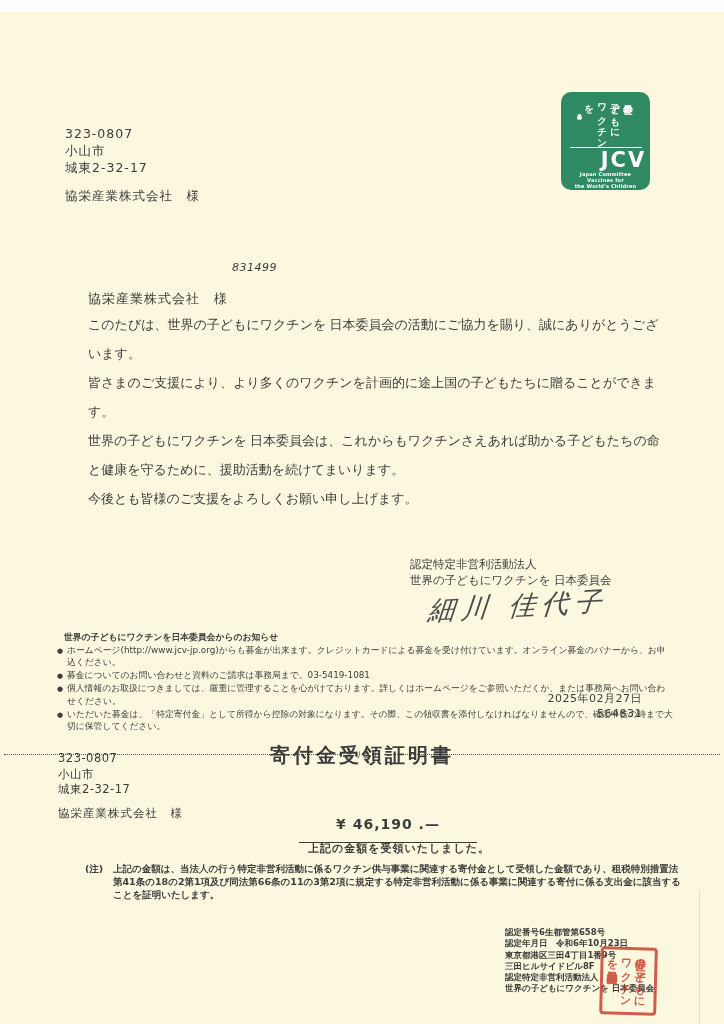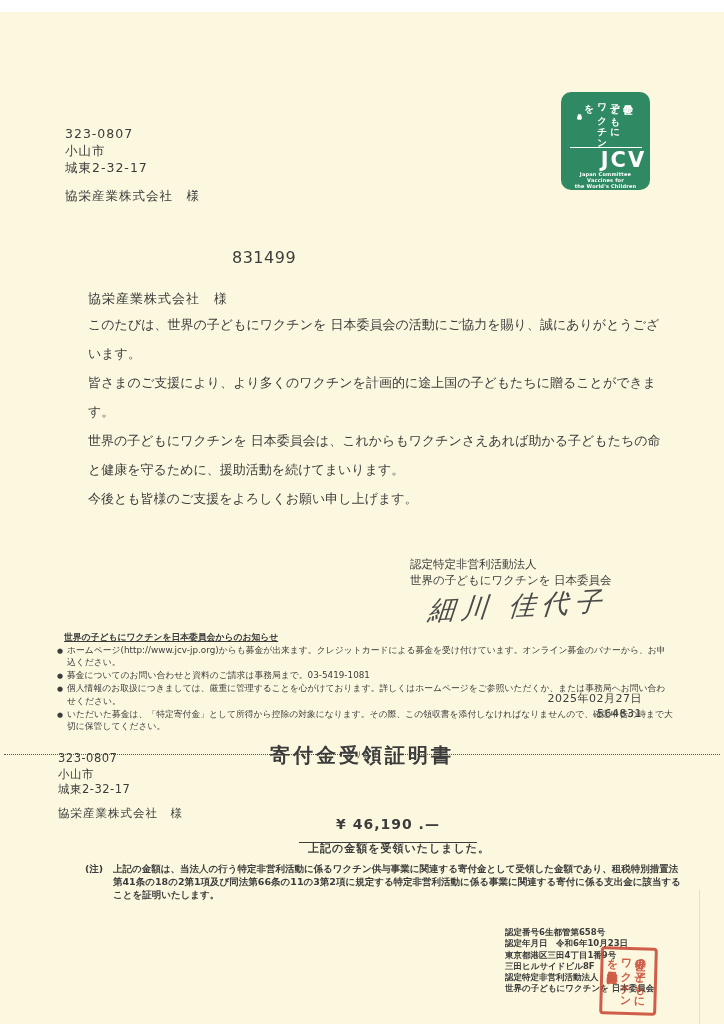--- a/index.html
+++ b/index.html
@@ -24,35 +24,35 @@
     padding:5px 4px 4px 4px;
   }
   .jcv-vert { display:flex; flex-direction:row-reverse; justify-content:center; gap:2px; height:50px; }
   .jcv-col { writing-mode:vertical-rl; text-orientation:upright; font-size:9.5px; line-height:11px; font-weight:bold; letter-spacing:1px; }
   .jcv-col.small { font-size:4.5px; line-height:5px; letter-spacing:0; margin-top:14px; }
   .jcv-divider { width:72px; border-top:1.5px solid #ffffff; margin:3px 0 1px 0; }
   .jcv-acronym { font-size:21px; font-weight:bold; letter-spacing:2px; line-height:23px;margin-left:36px; }
   .jcv-sub { font-size:5px; line-height:5.6px; font-weight:bold; text-align:center; letter-spacing:0.2px; }
 
   
-  .letter-no { left:232px; top:248px; font-size:16px; letter-spacing:0.5px; }
+  .letter-no { left:232px; top:261px; font-size:11px; letter-spacing:0.5px;font-style:italic; }
   .letter-recipient { left:88px; top:290px; font-size:13px; letter-spacing:1px; }
-  .letter-body { left:88px; top:310px; width:574px; font-size:13px; line-height:29px; }
+  .letter-body { left:88px; top:310px; width:574px; font-size:13px; line-height:29px;font-family:Liberation Serif, serif; }
   .letter-body p { margin:0; }
 
   
   .sig-block { left:410px; top:556px; font-size:11.5px; line-height:16px; }
   .sig-name {
     left:428px; top:588px; font-size:27px; font-style:italic; color:#4a4a4a;
     transform:rotate(-3deg) skewX(-8deg); letter-spacing:6px; font-weight:300;
   }
 
   
   .notices { left:57px; top:631px; width:616px; font-size:8.8px; line-height:12.6px; }
-  .notices-header { font-weight:bold; padding-left:7px;text-decoration:underline; }
+  .notices-header { font-weight:bold; padding-left:7px; }
   .notice-item { display:flex; }
   .notice-bullet { width:10px; flex:none; font-size:7px; padding-top:1px; }
   .notice-text { flex:1; }
 
   
   .cutline { left:4px; top:749px; width:716px; display:flex; align-items:center; }
   .cutline .dots { flex:1; border-top:1.5px dotted #555; }
   .cutline .label { font-size:8px; padding:0 6px; color:#3c3c3c; }
 
   

